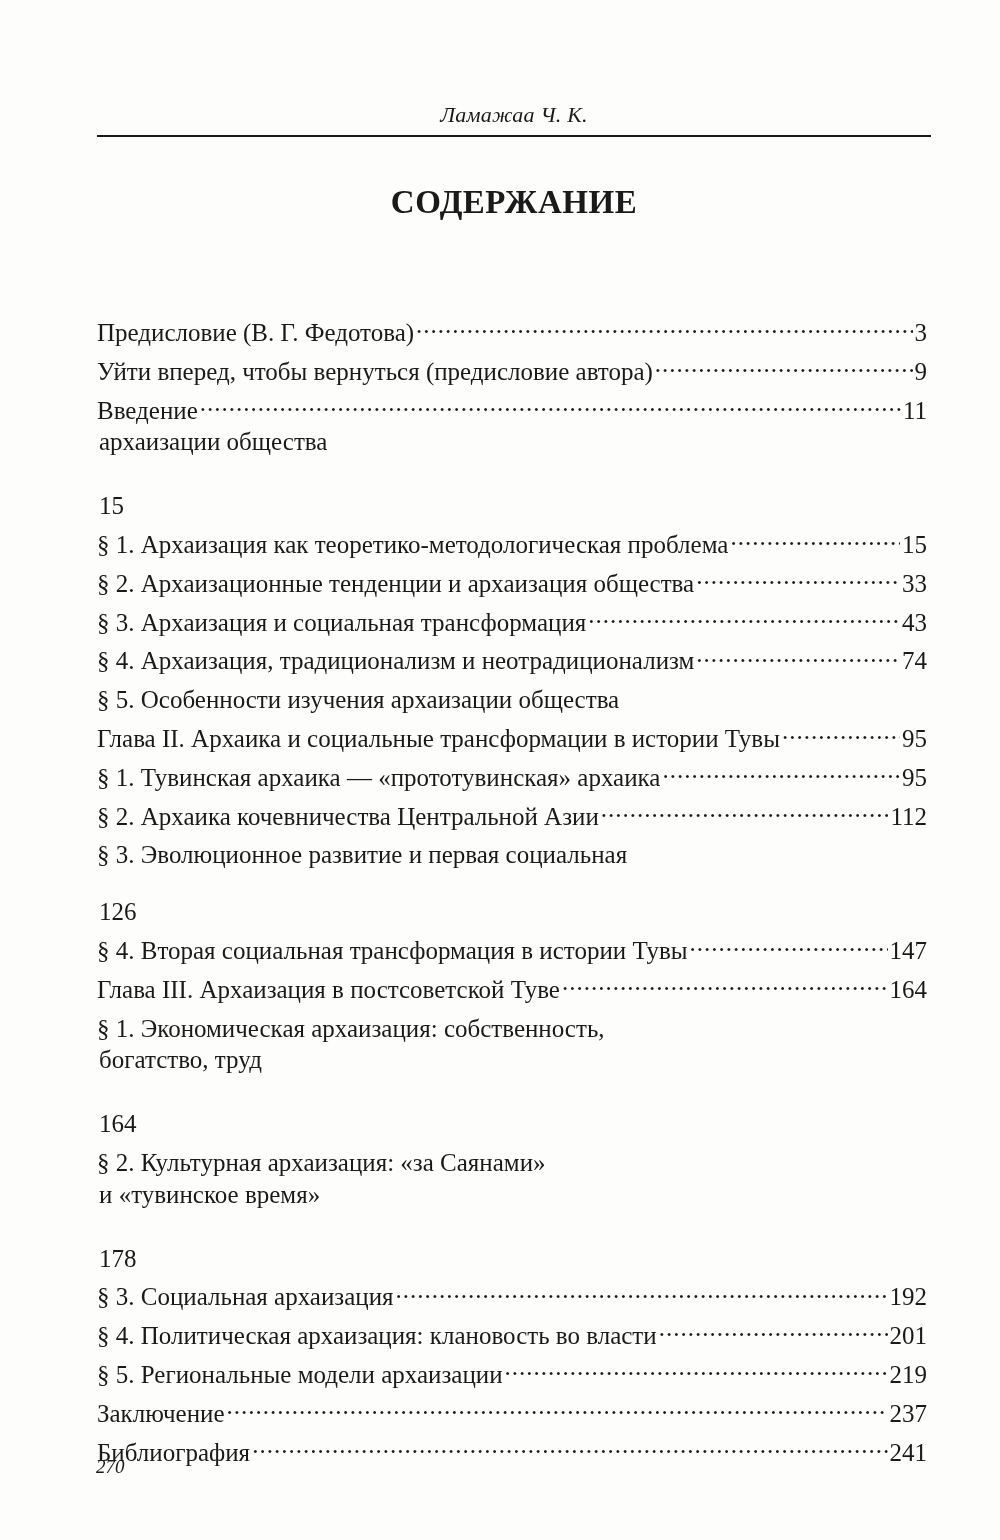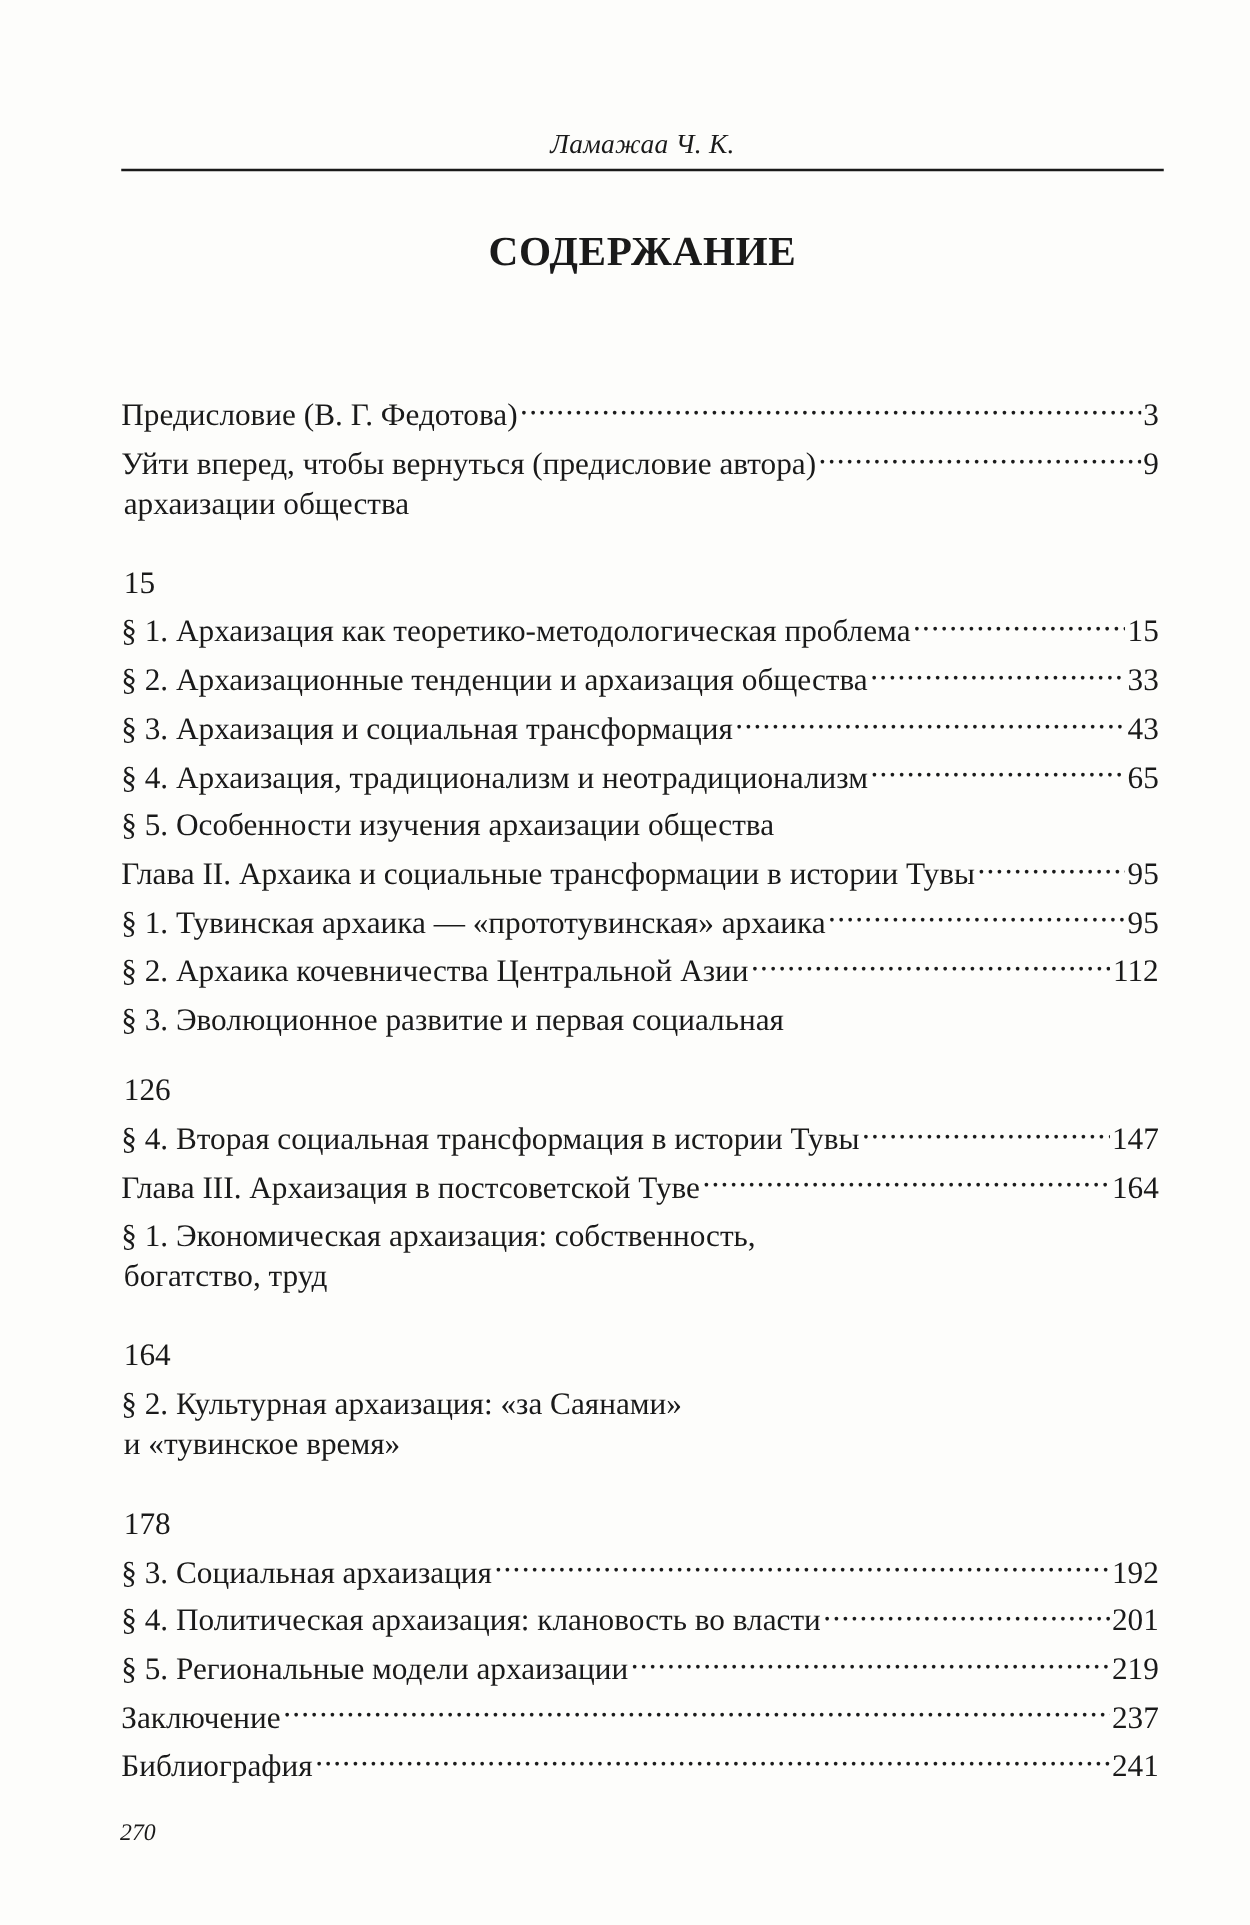--- a/index.html
+++ b/index.html
@@ -92,20 +92,27 @@
         <span class="page">3</span>
       </div>
     </div>
     <div class="entry">
       <div class="leader-line">
         <span class="label">Уйти вперед, чтобы вернуться (предисловие автора)</span>
         <span class="dots"></span>
         <span class="page">9</span>
       </div>
     </div>
+    <div class="entry">
+      <div class="leader-line">
+        <span class="label">Введение</span>
+        <span class="dots"></span>
+        <span class="page">11</span>
+      </div>
+    </div>
     <div class="entry twoline">
       <div class="leader-line">
         <span class="label">архаизации общества</span>
         <span class="dots"></span>
         <span class="page">15</span>
       </div>
     </div>
     <div class="entry">
       <div class="leader-line">
         <span class="label">§ 1. Архаизация как теоретико-методологическая проблема</span>
@@ -124,21 +131,21 @@
       <div class="leader-line">
         <span class="label">§ 3. Архаизация и социальная трансформация</span>
         <span class="dots"></span>
         <span class="page">43</span>
       </div>
     </div>
     <div class="entry">
       <div class="leader-line">
         <span class="label">§ 4. Архаизация, традиционализм и неотрадиционализм</span>
         <span class="dots"></span>
-        <span class="page">65</span>
+        <span class="page">74</span>
       </div>
     </div>
     <div class="entry twoline">
       <span class="first-line">§ 5. Особенности изучения архаизации общества</span>
     </div>
     <div class="entry">
       <div class="leader-line">
         <span class="label">Глава II. Архаика и социальные трансформации в истории Тувы</span>
         <span class="dots"></span>
         <span class="page">95</span>

